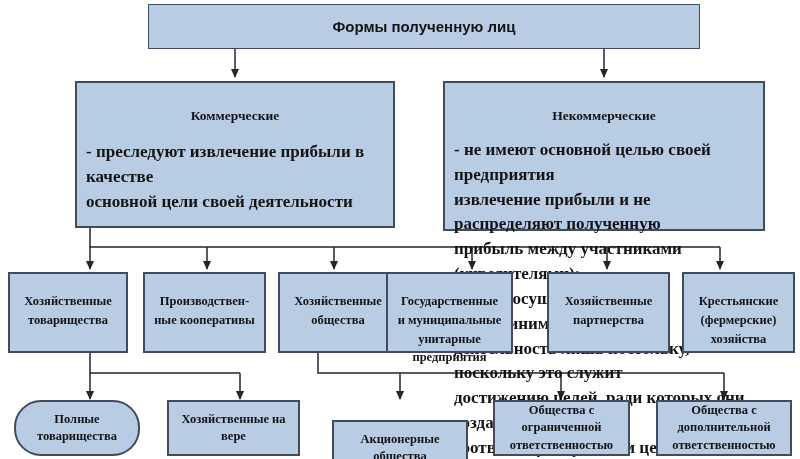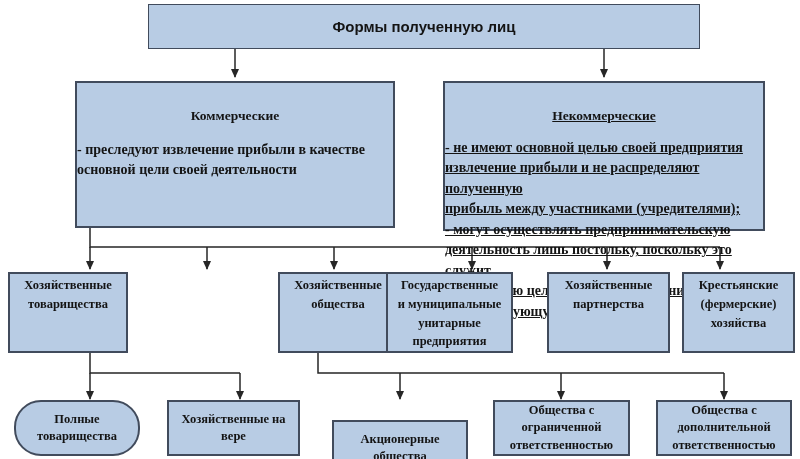--- a/index.html
+++ b/index.html
@@ -15,25 +15,25 @@
     font-weight:700;
   }
   .root-box{
     display:flex;align-items:center;justify-content:center;
     font-family:"Liberation Sans", sans-serif;font-size:15px;
     border-width:1.5px;
   }
   .branch-box{padding:0;}
   .branch-title{text-align:center;font-size:13.5px;padding-top:25px;}
   .branch-body{
-    margin-top:16px;padding:0 0;font-size:14px;line-height:1.46;
+    margin-top:16px;padding:0 9px;font-size:17px;line-height:1.46;
     white-space:pre-line;text-align:left;
   }
   .mid{
-    display:flex;justify-content:center;align-items:flex-start;padding-top:2px;
+    display:flex;justify-content:center;align-items:flex-start;padding-top:18px;
     font-size:12.5px;line-height:1.5;
   }
   .bot{
     display:flex;justify-content:center;align-items:center;
     font-size:12.5px;line-height:1.38;
   }
   .label{white-space:pre-line;text-align:center;}
 </style>
 </head>
 <body>
@@ -73,34 +73,38 @@
   <div class="box root-box" style="left:148px;top:4px;width:552px;height:45px;">
     <span class="label">Формы полученную лиц</span>
   </div>
 
   <div class="box branch-box" style="left:75px;top:81px;width:320px;height:147px;">
     <div class="branch-title">Коммерческие</div>
     <div class="branch-body">- преследуют извлечение прибыли в качестве
 основной цели своей деятельности</div>
   </div>
 
-  <div class="box branch-box" style="left:443px;top:81px;width:322px;height:150px;text-decoration:underline;">
+  <div class="box branch-box" style="left:443px;top:81px;width:322px;height:150px;">
     <div class="branch-title">Некоммерческие</div>
     <div class="branch-body" style="margin-top:14px;">- не имеют основной целью своей предприятия
 извлечение прибыли и не распределяют полученную
 прибыль между участниками (учредителями);
 - могут осуществлять предпринимательскую
 деятельность лишь постольку, поскольку это служит
 достижению целей, ради которых они созданы, и
 соответствующую этим целям</div>
   </div>
 
   <div class="box mid" style="left:8px;top:272px;width:120px;height:81px;">
     <span class="label">Хозяйственные
 товарищества</span>
+  </div>
+  <div class="box mid" style="left:143px;top:272px;width:123px;height:81px;">
+    <span class="label">Производствен-
+ные кооперативы</span>
   </div>
   <div class="box mid" style="left:278px;top:272px;width:120px;height:81px;">
     <span class="label">Хозяйственные
 общества</span>
   </div>
   <div class="box mid" style="left:386px;top:272px;width:127px;height:81px;">
     <span class="label">Государственные
 и муниципальные
 унитарные
 предприятия</span>

